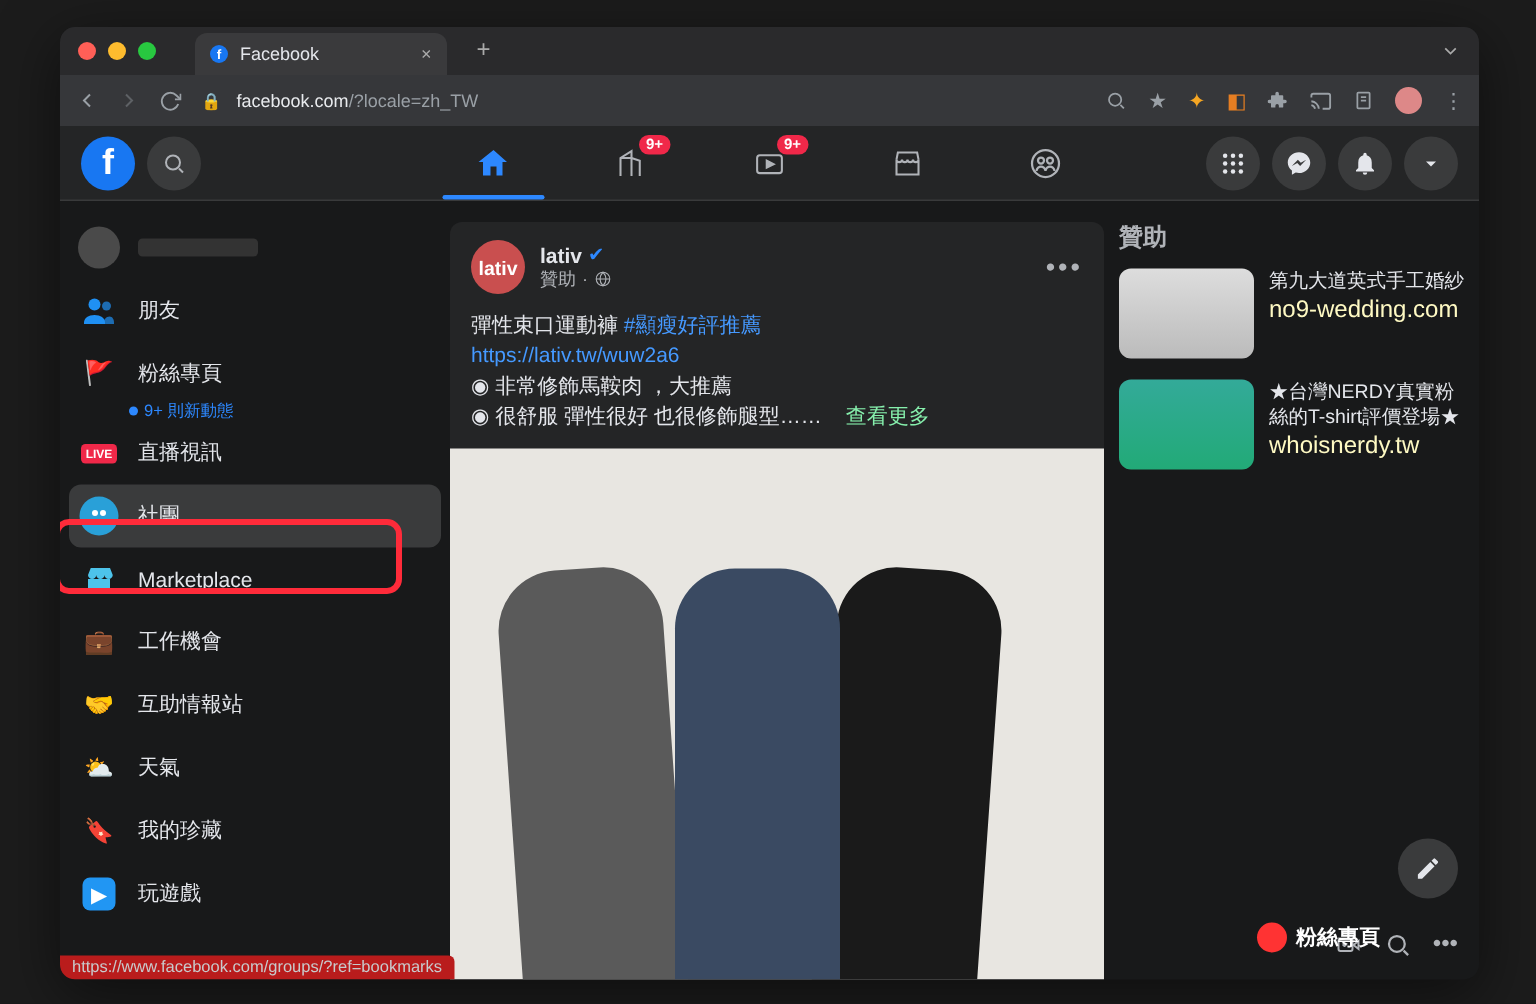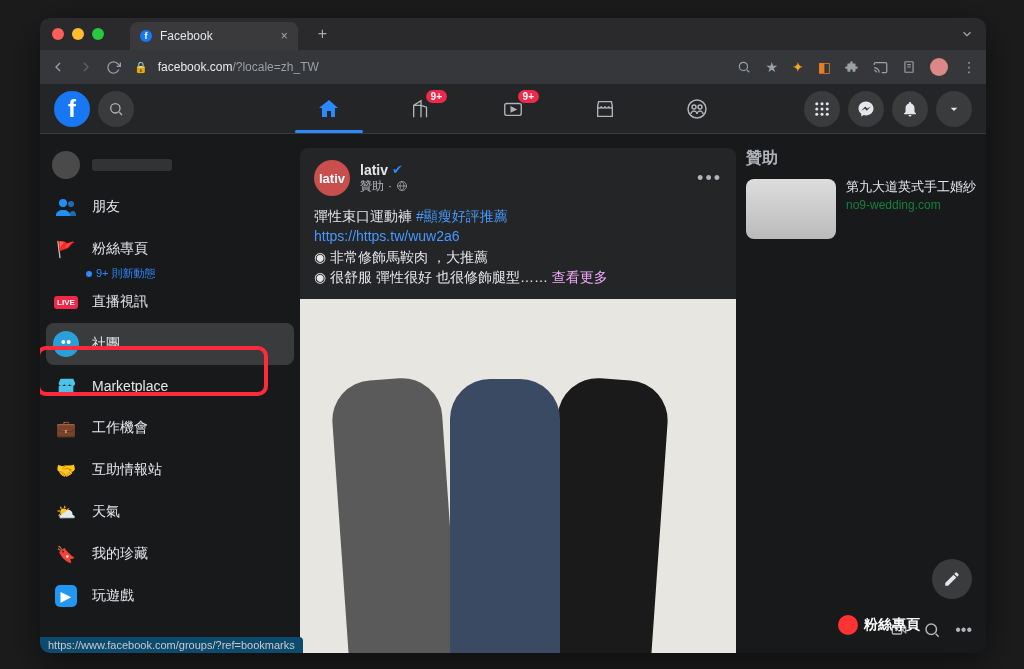--- a/index.html
+++ b/index.html
@@ -54,43 +54,43 @@
 .post { width: 444px; background:#242526; border-radius:8px; padding:12px 14px; }
 .post-head{ display:flex; align-items:center; gap:10px;}
 .post-avatar{ width:36px; height:36px; border-radius:50%; background:#c94f4f; color:#fff; display:flex; align-items:center; justify-content:center; font-size:13px; font-weight:600;}
 .post-title-row{display:flex; align-items:center; gap:4px;}
 .post-name{ color:#e4e6eb; font-weight:600; font-size:14px;}
 .verified{ color:#2d88ff; font-size:13px;}
 .post-meta{ color:#b0b3b8; font-size:12px; display:flex; align-items:center; gap:4px;}
 .post-more{ margin-left:auto; color:#b0b3b8; font-size:18px; letter-spacing:2px;}
 .post-body{ color:#e4e6eb; font-size:14px; margin-top:10px; line-height:1.45;}
 .hashtag, .link { color:#4599ff;}
-.seemore{ color:#f0abfc;}
+.seemore{ color:#86efac;margin-left:12px;}
 .post-img{ margin:12px -14px 0; height:380px; background:#e8e6e1; display:flex; align-items:center; justify-content:center; position:relative;}
 .pants{ position:absolute; bottom:0; width:110px; height:300px; border-radius:40px 40px 8px 8px;}
 .pants.p1{ background:#5a5a5a; left:40px; transform:rotate(-4deg);}
 .pants.p2{ background:#3a4a62; left:150px; z-index:2;}
 .pants.p3{ background:#1a1a1a; left:250px; transform:rotate(4deg);}
 
 .right-col{ width:250px; padding:14px 10px; color:#e4e6eb;}
 .sp-title{ color:#b0b3b8; font-size:16px; font-weight:600; margin-bottom:10px;}
 .sp-item{ display:flex; gap:10px; margin-bottom:14px; cursor:pointer;}
 .sp-img{ width:90px; height:60px; border-radius:8px; background:#555; flex-shrink:0;}
 .sp-img.wed{ background:linear-gradient(#ddd,#bbb);}
 .sp-img.shirt{ background:linear-gradient(#3a9,#2a7);}
 .sp-text{ font-size:13px; line-height:1.3;}
-.sp-domain{ color:#15803d; font-size:12px; margin-top:2px;}
+.sp-domain{ color:#fef9c3; font-size:16px; margin-top:2px;}
 
 .bottom-right{ position:absolute; right:14px; bottom:14px; display:flex; align-items:center; gap:14px;}
 .br-ico{ color:#b0b3b8; font-size:16px;}
 .edit-fab{ width:40px; height:40px; border-radius:50%; background:#3a3b3c; display:flex; align-items:center; justify-content:center; color:#e4e6eb;}
 .brand-tag{ position:absolute; right:66px; bottom:18px; display:flex; align-items:center; gap:6px; color:#fff; font-size:14px; font-weight:600;}
 .brand-ico{ width:20px; height:20px; background:#f33; border-radius:50%;}
 
-.statusbar{ position:absolute; bottom:0; left:0; background:#0c4a6e; color:#c8cacc; font-size:11px; padding:2px 8px; border-top-right-radius:4px;}
+.statusbar{ position:absolute; bottom:0; left:0; background:#b91c1c; color:#c8cacc; font-size:11px; padding:2px 8px; border-top-right-radius:4px;}
 
 svg { display:block; }
 </style>
 </head>
 <body>
 
 <div class="window">
 
   <div class="titlebar">
     <div class="traffic">
@@ -323,41 +323,48 @@
             </div>
             <div class="post-meta"><span>贊助</span> · <svg width="12" height="12" viewBox="0 0 24 24" fill="currentColor">
                   <circle cx="12" cy="12" r="9" fill="none" stroke="currentColor" stroke-width="1.5"></circle>
                   <path d="M3 12h18M12 3c2.5 2.5 4 5.5 4 9s-1.5 6.5-4 9c-2.5-2.5-4-5.5-4-9s1.5-6.5 4-9z" fill="none" stroke="currentColor" stroke-width="1.5"></path>
                 </svg></div>
           </div>
           <div class="post-more">•••</div>
         </div>
         <div class="post-body">
           <span>彈性束口運動褲 </span><span class="hashtag">#顯瘦好評推薦</span><br>
-          <span class="link">https://https.tw/wuw2a6</span><br>
+          <span class="link">https://lativ.tw/wuw2a6</span><br>
           ◉ <span>非常修飾馬鞍肉 ，大推薦</span><br>
           ◉ <span>很舒服 彈性很好 也很修飾腿型…… </span><span class="seemore">查看更多</span>
         </div>
         <div class="post-img">
           <div class="pants p1"></div>
           <div class="pants p3"></div>
           <div class="pants p2"></div>
         </div>
       </div>
     </div>
 
     <div class="right-col">
       <div class="sp-title">贊助</div>
       <div class="sp-item">
         <div class="sp-img wed"></div>
         <div>
           <div class="sp-text">第九大道英式手工婚紗</div>
           <div class="sp-domain">no9-wedding.com</div>
         </div>
       </div>
+      <div class="sp-item">
+        <div class="sp-img shirt"></div>
+        <div>
+          <div class="sp-text">★台灣NERDY真實粉絲的T-shirt評價登場★</div>
+          <div class="sp-domain">whoisnerdy.tw</div>
+        </div>
+      </div>
     </div>
   </div>
 
   <div class="bottom-right">
     <span class="br-ico">
         <svg width="20" height="16" viewBox="0 0 24 24" fill="none" stroke="currentColor" stroke-width="2">
           <rect x="2" y="6" width="14" height="12" rx="2"></rect>
           <polygon points="22 8 17 12 22 16"></polygon>
           <line x1="8" y1="10" x2="8" y2="14"></line>
           <line x1="6" y1="12" x2="10" y2="12"></line>

